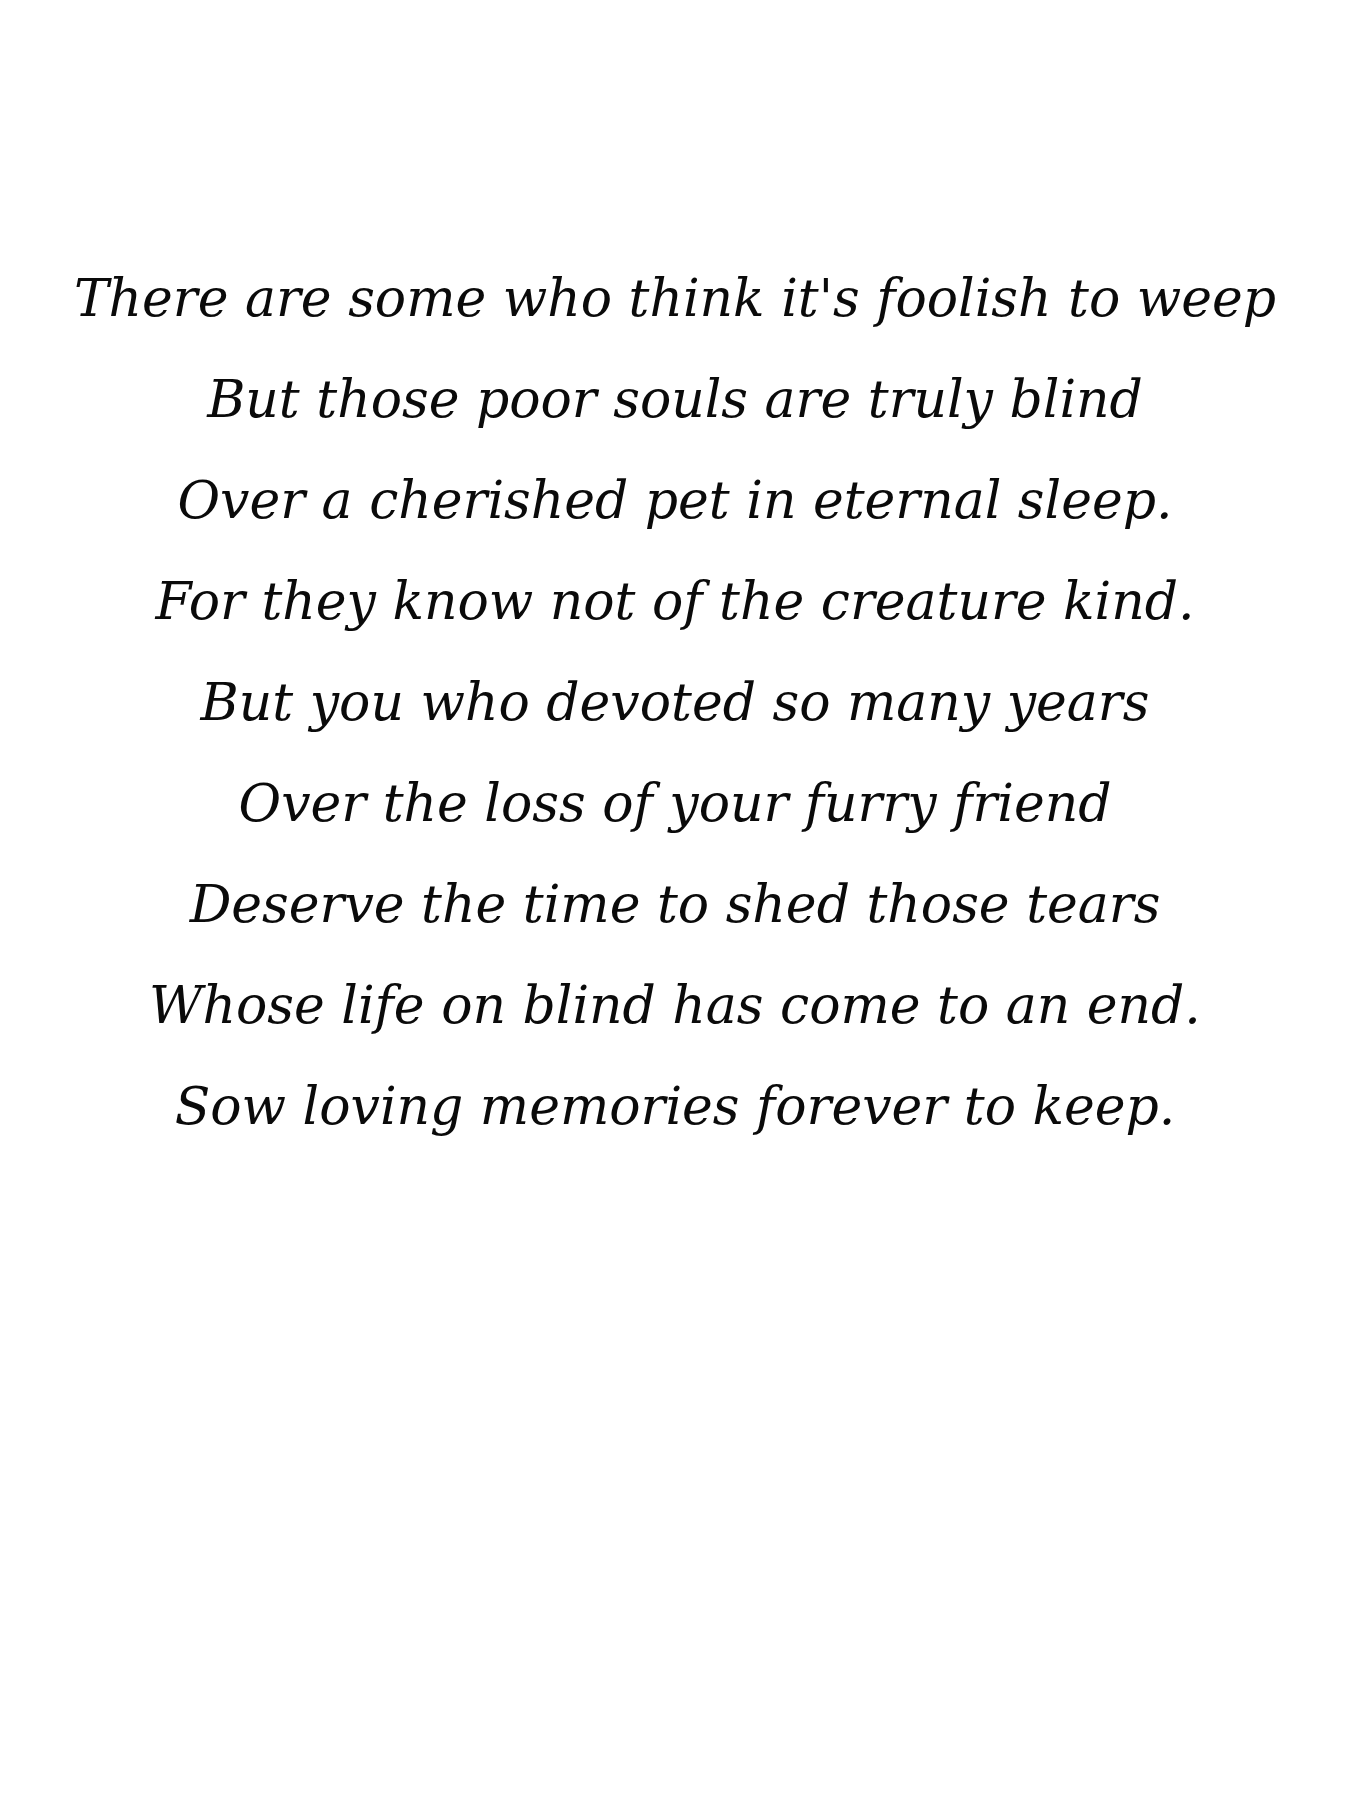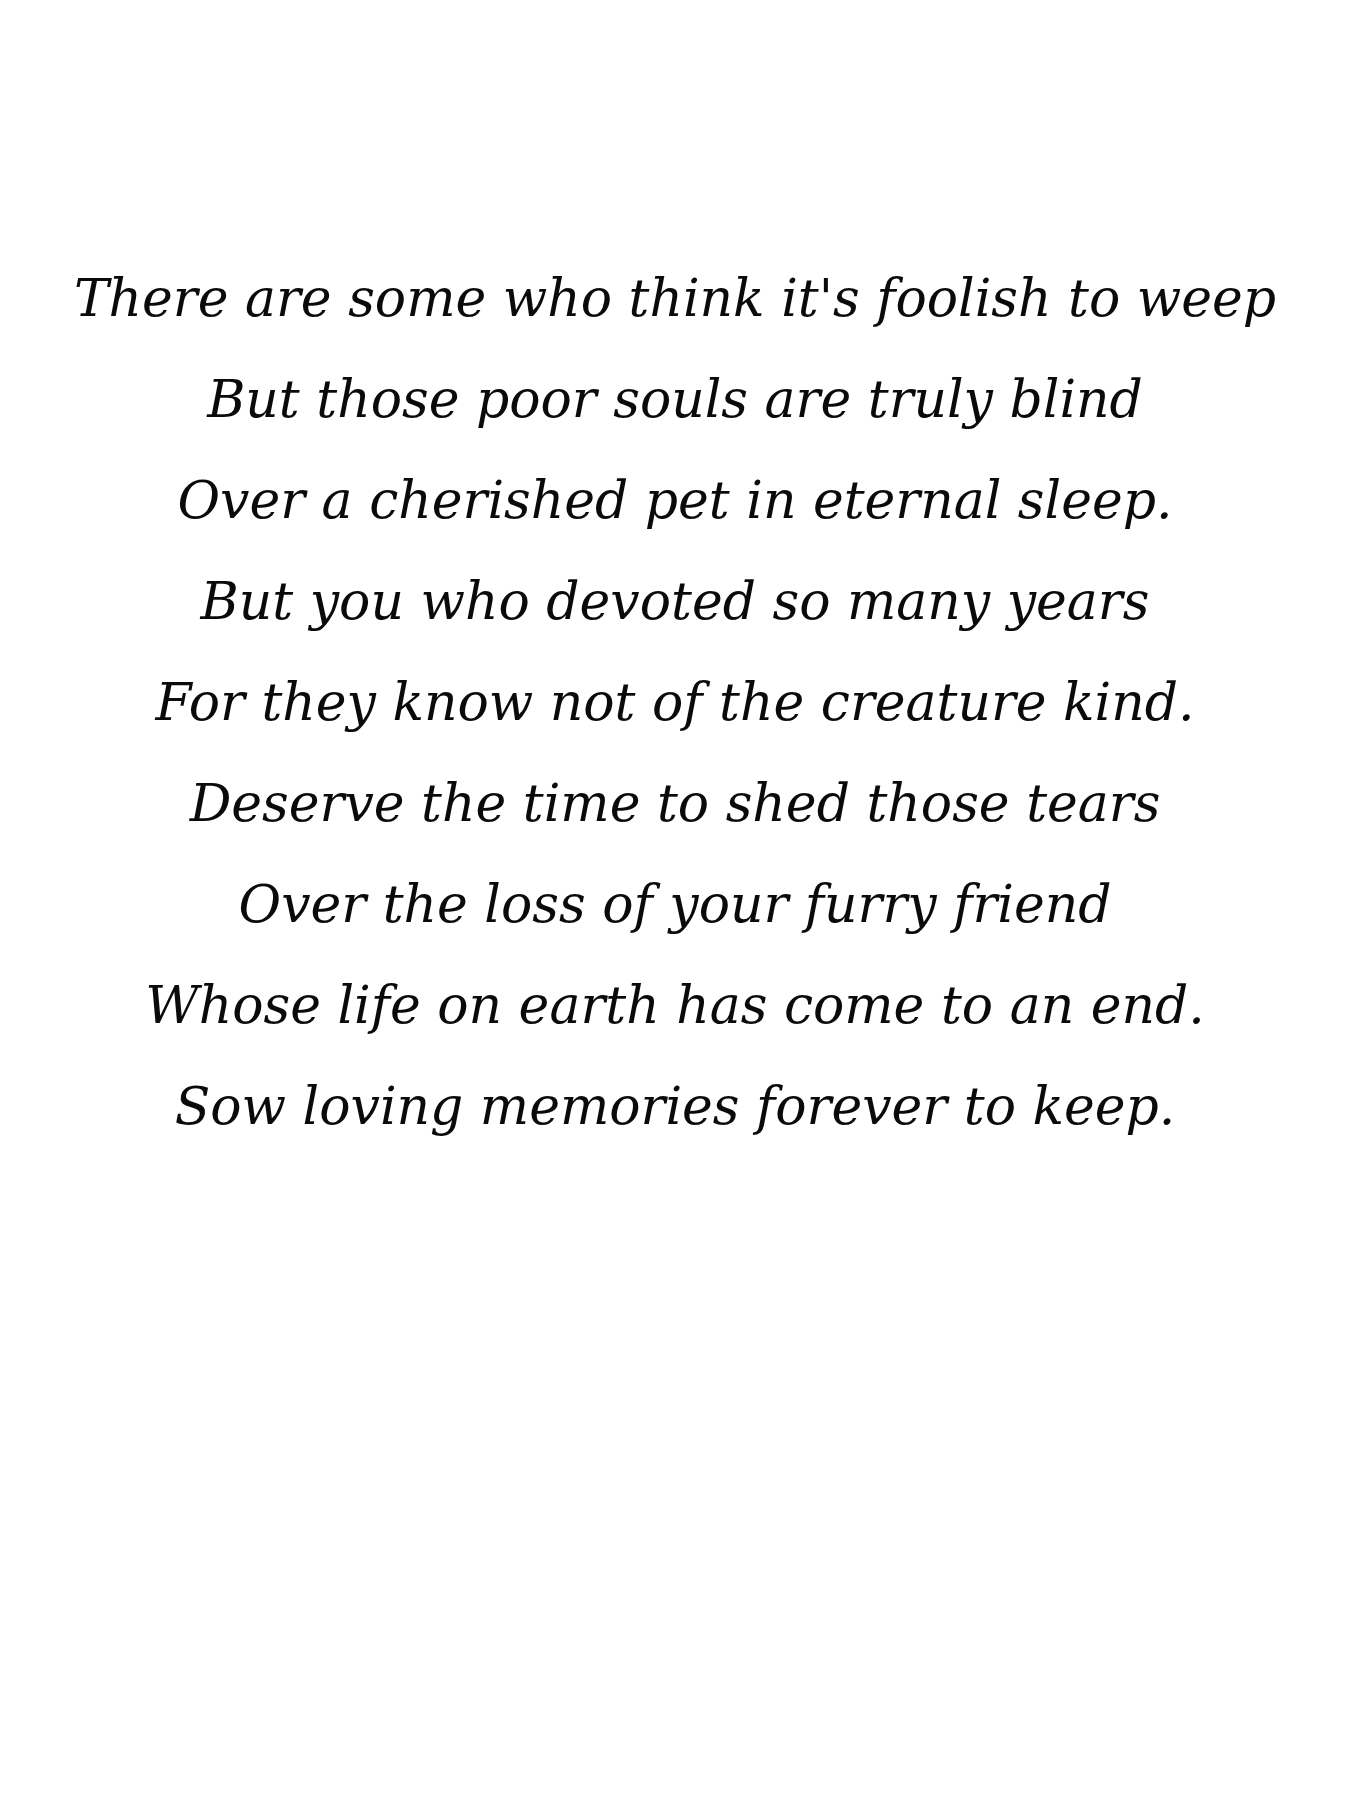--- a/index.html
+++ b/index.html
@@ -36,20 +36,20 @@
   }
 </style>
 </head>
 <body>
 
 <div class="poem-page">
   <div class="poem">
     <div class="poem-line">There are some who think it's foolish to weep</div>
     <div class="poem-line">But those poor souls are truly blind</div>
     <div class="poem-line">Over a cherished pet in eternal sleep.</div>
+    <div class="poem-line">For they know not of the creature kind.</div>
     <div class="poem-line">But you who devoted so many years</div>
-    <div class="poem-line">For they know not of the creature kind.</div>
+    <div class="poem-line">Over the loss of your furry friend</div>
     <div class="poem-line">Deserve the time to shed those tears</div>
-    <div class="poem-line">Over the loss of your furry friend</div>
-    <div class="poem-line">Whose life on earth has come to an end.</div>
+    <div class="poem-line">Whose life on blind has come to an end.</div>
     <div class="poem-line">Sow loving memories forever to keep.</div>
   </div>
 </div>
 
 </body></html>

